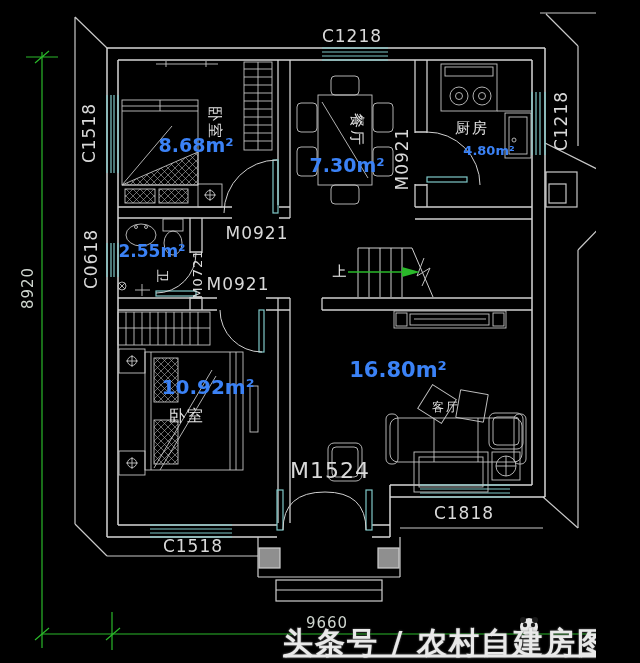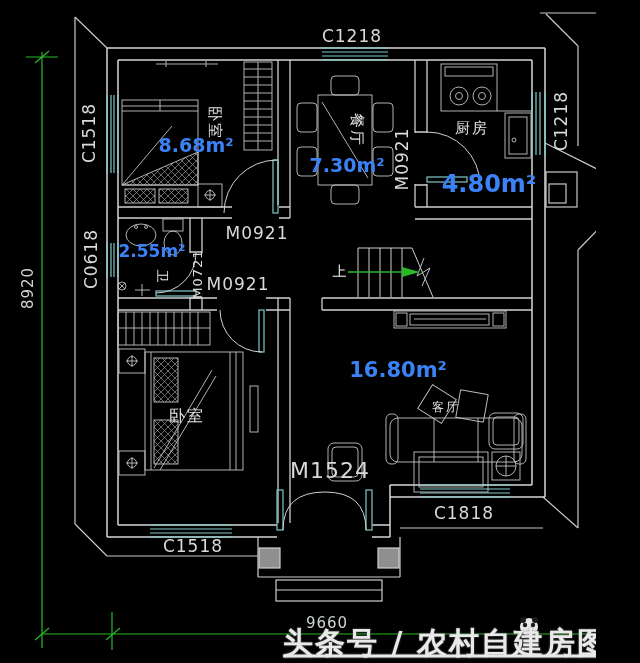--- a/index.html
+++ b/index.html
@@ -264,24 +264,25 @@
 
   <div class="lbl" style="left:340px;top:271px;font-size:14px;color:#eee;">上</div>
 
   <div class="lbl rpos room" style="left:214px;top:123px;font-size:15px;">卧室</div>
   <div class="lbl area" style="left:196px;top:145px;font-size:19px;">8.68m²</div>
 
   <div class="lbl rpos room" style="left:356px;top:130px;font-size:15px;">餐厅</div>
   <div class="lbl area" style="left:347px;top:165px;font-size:19px;">7.30m²</div>
 
   <div class="lbl room" style="left:472px;top:128px;font-size:15px;">厨房</div>
-  <div class="lbl area" style="left:489px;top:150px;font-size:24px;margin-top:34px;">4.80m²</div>
+  <div class="lbl area" style="left:489px;top:150px;font-size:13px;">4.80m²</div>
 
   <div class="lbl area" style="left:152px;top:251px;font-size:17px;">2.55m²</div>
   <div class="lbl rpos room" style="left:162px;top:277px;font-size:13px;">卫</div>
 
+  <div class="lbl area" style="left:208px;top:387px;font-size:20px;">10.92m²</div>
   <div class="lbl room" style="left:187px;top:416px;font-size:16px;">卧室</div>
 
   <div class="lbl area" style="left:398px;top:370px;font-size:21px;">16.80m²</div>
   <div class="lbl room" style="left:446px;top:360px;font-size:12px;margin-top:47px;">客厅</div>
 
   <div class="wm" style="left:462px;top:643px;font-size:30px;">头条号 / 农村自建房图纸</div>
 </div>
 
 </body></html>

